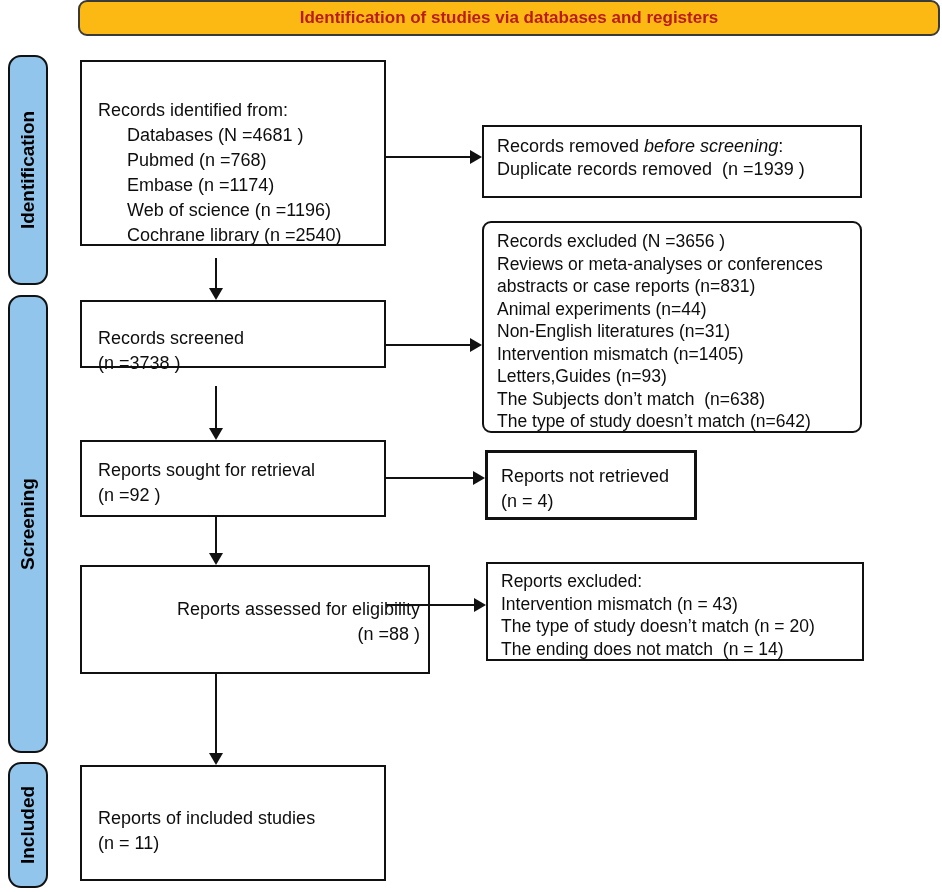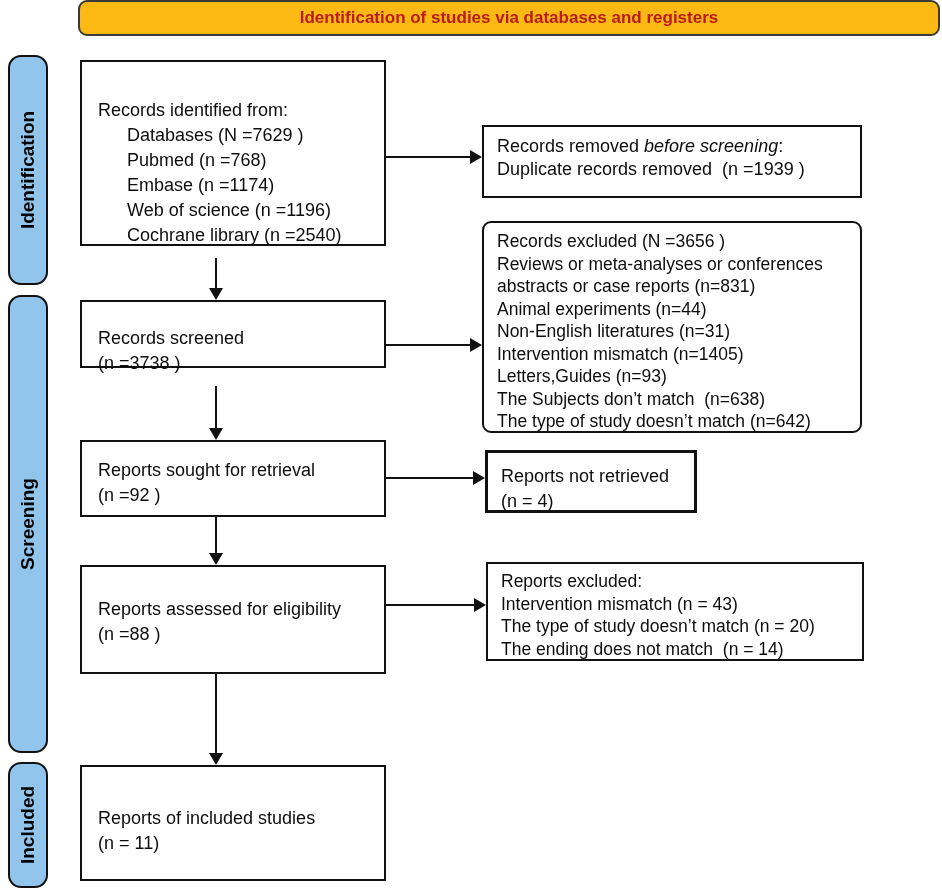--- a/index.html
+++ b/index.html
@@ -24,26 +24,26 @@
   .box{position:absolute;background:#fff;border:2px solid #111;box-sizing:border-box;
     font-size:18px;line-height:25px;color:#0d0d0d;}
   .bline{white-space:pre-wrap;}
   .indent{padding-left:29px;}
   .tight{font-size:17.5px;line-height:22.5px;}
   i{font-style:italic;}
 
   #box-identified{left:80px;top:60px;width:306px;height:186px;padding:36px 8px 0 16px;}
   #box-screened{left:80px;top:300px;width:306px;height:68px;padding:24px 8px 0 16px;}
   #box-sought{left:80px;top:440px;width:306px;height:77px;padding:16px 8px 0 16px;}
-  #box-assessed{left:80px;top:565px;width:306px;height:109px;padding:30px 8px 8px 16px;}
+  #box-assessed{left:80px;top:565px;width:350px;height:109px;padding:30px 8px 8px 16px;text-align:right;}
   #box-included{left:80px;top:765px;width:306px;height:116px;padding:39px 8px 0 16px;}
 
   #box-removed{left:482px;top:125px;width:380px;height:73px;padding:8px 20px 0 13px;line-height:23px;}
   #box-excluded1{left:482px;top:221px;width:380px;height:212px;padding:7px 8px 0 13px;border-radius:9px;}
-  #box-notretrieved{left:485px;top:450px;width:212px;height:63px;padding:11px 8px 0 13px;border-width:3px;}
+  #box-notretrieved{left:485px;top:450px;width:212px;height:70px;padding:11px 8px 0 13px;border-width:3px;}
   #box-excluded2{left:486px;top:562px;width:378px;height:99px;padding:6px 8px 0 13px;}
 
   
   .arrow-v{position:absolute;width:2px;background:#111;}
   .arrow-v .head{position:absolute;left:-6px;bottom:-11px;width:0;height:0;
     border-left:7px solid transparent;border-right:7px solid transparent;border-top:12px solid #111;}
   .arrow-h{position:absolute;height:2px;background:#111;}
   .arrow-h .head{position:absolute;top:-6px;right:-11px;width:0;height:0;
     border-top:7px solid transparent;border-bottom:7px solid transparent;border-left:12px solid #111;}
 </style>
@@ -59,21 +59,21 @@
     </div>
   <div class="stage" id="stage-screening">
       <span>Screening</span>
     </div>
   <div class="stage" id="stage-included">
       <span>Included</span>
     </div>
 
   <div class="box" id="box-identified">
     <div class="bline">Records identified from:</div>
-    <div class="bline indent">Databases (N =7629 )</div>
+    <div class="bline indent">Databases (N =4681 )</div>
     <div class="bline indent">Pubmed (n =768)</div>
     <div class="bline indent">Embase (n =1174)</div>
     <div class="bline indent">Web of science (n =1196)</div>
     <div class="bline indent">Cochrane library (n =2540)</div>
   </div>
 
   <div class="box" id="box-screened">
     <div class="bline">Records screened</div>
     <div class="bline">(n =3738 )</div>
   </div>

